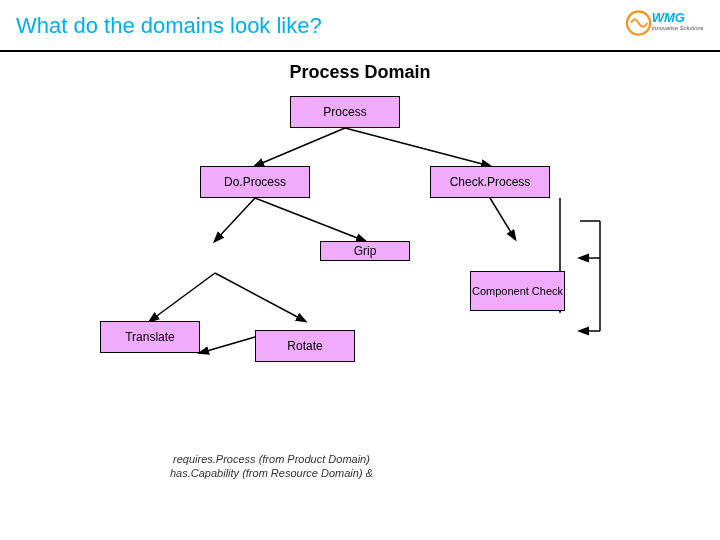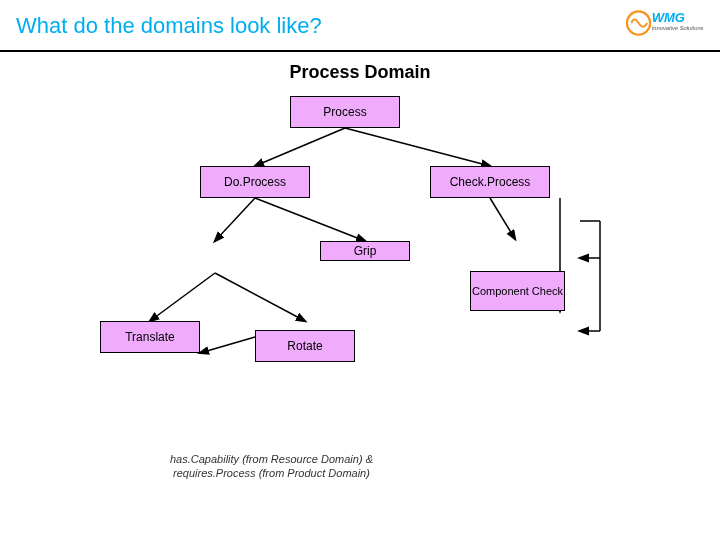--- a/index.html
+++ b/index.html
@@ -151,17 +151,17 @@
 
     <div class="box" style="left:400px; top:148px; width:95px; height:40px; font-size:11px;margin-top:32px;">Component
 Check</div>
 
     <div class="box" style="left:30px; top:230px; width:100px; height:32px;">Translate</div>
 
     <div class="box" style="left:185px; top:230px; width:100px; height:32px;margin-top:9px;">Rotate</div>
 
 
     <div style="position:absolute; bottom:2px; left:100px; text-align:center;">
+      <div class="caption-text">requires.Process (from Product Domain)</div>
       <div class="caption-text">has.Capability (from Resource Domain) &amp;</div>
-      <div class="caption-text">requires.Process (from Product Domain)</div>
     </div>
   </div>
 </div>
 
 </body></html>

